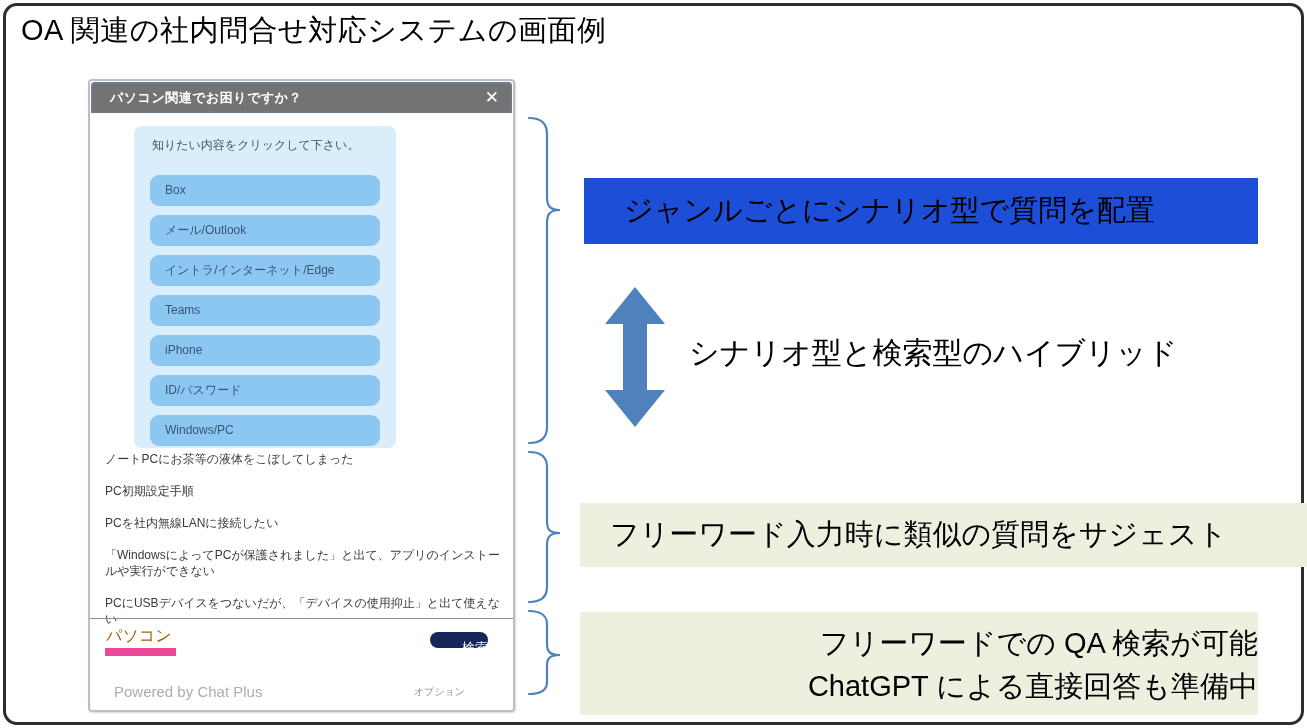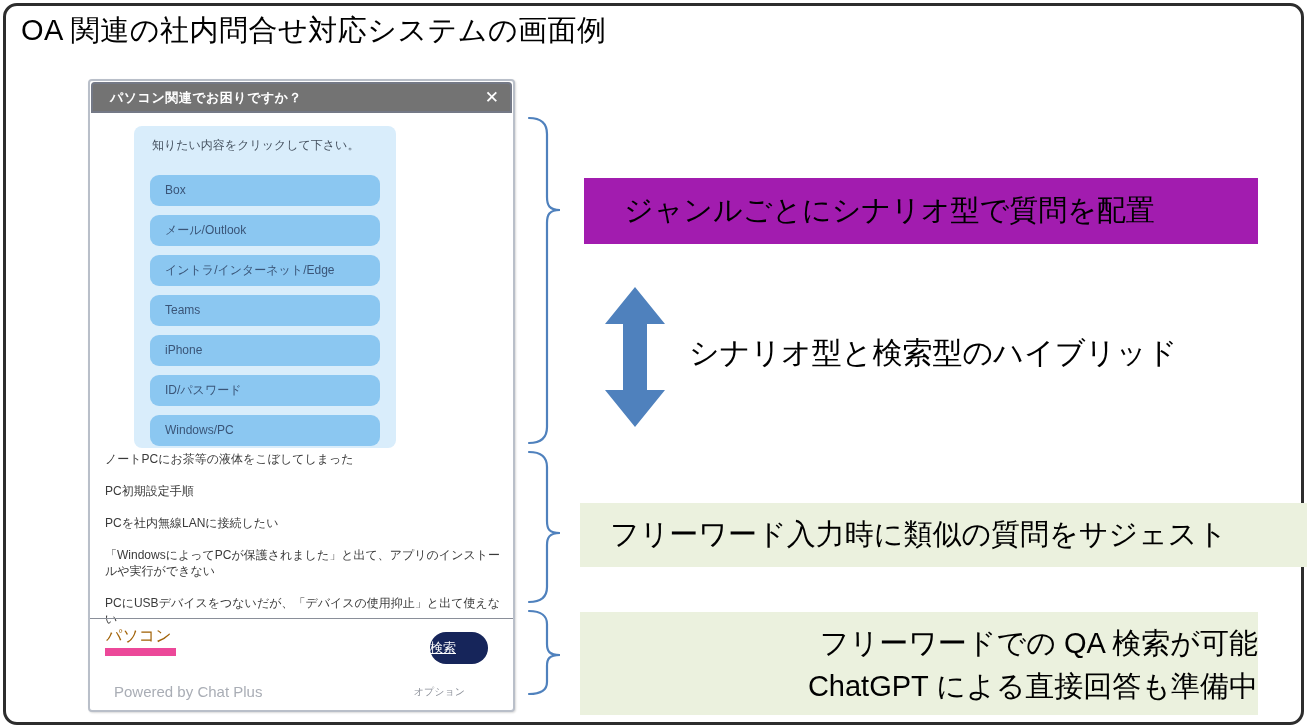--- a/index.html
+++ b/index.html
@@ -43,34 +43,34 @@
   }
   .suggestions{position:absolute;left:15px;top:338px;width:404px;}
   .suggestion{font-size:12px;color:#3a3a3a;line-height:16px;margin-bottom:16px;cursor:pointer;}
   .divider{position:absolute;left:0;right:0;top:505px;border-top:1px solid #8a8f99;}
   .search-input{
     position:absolute;left:15px;top:514px;width:70px;background:transparent;
     border:none;border-bottom:8px solid #ec4899;border-radius:0;
     font-family:inherit;font-size:16px;color:#a16207;padding:0 0 3px 1px;outline:none;
   }
   .search-btn{
-    position:absolute;right:25px;top:519px;width:58px;height:32px;border-radius:16px;
-    background:#16255a;color:#fff;font-size:13px;text-align:left;line-height:32px;cursor:pointer;text-decoration:underline;
+    position:absolute;right:25px;top:519px;width:58px;height:16px;border-radius:16px;
+    background:#16255a;color:#fff;font-size:13px;text-align:right;line-height:32px;cursor:pointer;text-decoration:underline;
   }
   .powered{position:absolute;left:24px;bottom:10px;font-size:15px;color:#a9adb5;cursor:pointer;}
   .options{position:absolute;right:48px;bottom:11px;font-size:10px;color:#8d919a;cursor:pointer;}
 
   
   .connectors{position:absolute;left:0;top:0;pointer-events:none;}
   .connectors .brace{fill:none;stroke:#4f81bd;stroke-width:2.2;stroke-linecap:round;}
   .connectors .arrow{fill:#4f81bd;stroke:none;}
 
   
   .ann{position:absolute;box-sizing:border-box;display:flex;align-items:center;font-size:29px;color:#000;white-space:nowrap;}
-  .ann-genre{left:584px;top:178px;width:674px;height:66px;background:#a21caf;padding-left:40px;}
+  .ann-genre{left:584px;top:178px;width:674px;height:66px;background:#1d4ed8;padding-left:40px;}
   .hybrid{position:absolute;left:689px;top:334px;font-size:30px;color:#000;line-height:38px;white-space:nowrap;}
   .ann-suggest{left:580px;top:503px;width:784px;height:64px;background:#ebf1de;padding-left:30px;}
   .ann-qa{
     position:absolute;left:580px;top:612px;width:678px;height:103px;background:#ebf1de;
     box-sizing:border-box;padding:10px 0 0 30px;font-size:29px;color:#000;line-height:43px;white-space:nowrap;text-align:right;
   }
 </style>
 </head>
 <body>
 

